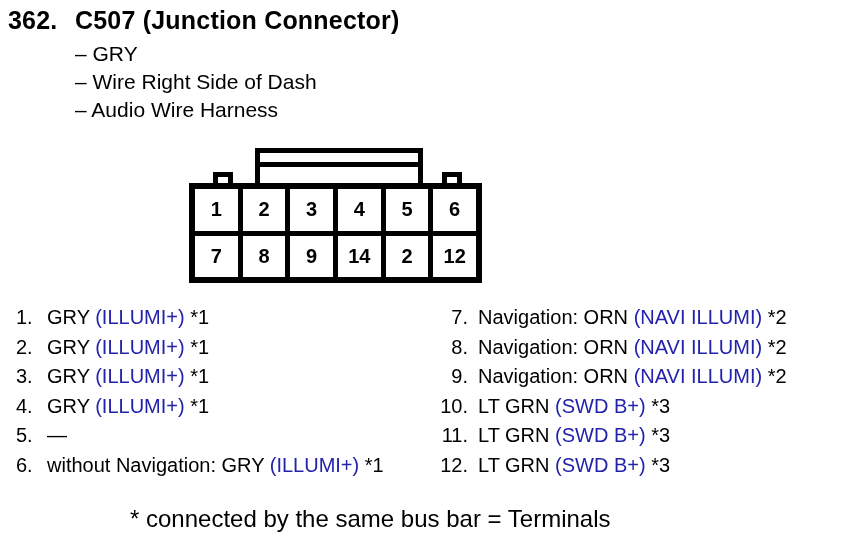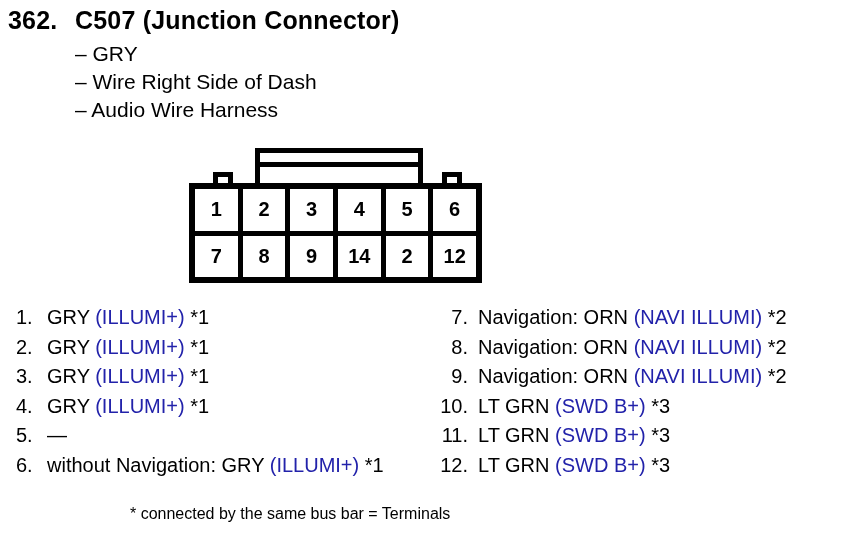--- a/index.html
+++ b/index.html
@@ -110,21 +110,21 @@
     white-space: pre;
   }
   .pin-col-left  .pin-num { flex: 0 0 14px; width: 14px; text-align: right; margin-right: 17px; }
   .pin-col-right .pin-num { flex: 0 0 28px; width: 28px; text-align: right; margin-right: 10px; }
 
   
   .footnote {
     position: absolute;
     left: 130px;
     top: 505px;
-    font-size: 16px;
+    font-size: 24px;
     white-space: nowrap;
   }
 </style>
 </head>
 <body>
 
 <div id="canvas">
 
   <div class="title-row">
     <span class="title-num">362.</span>

